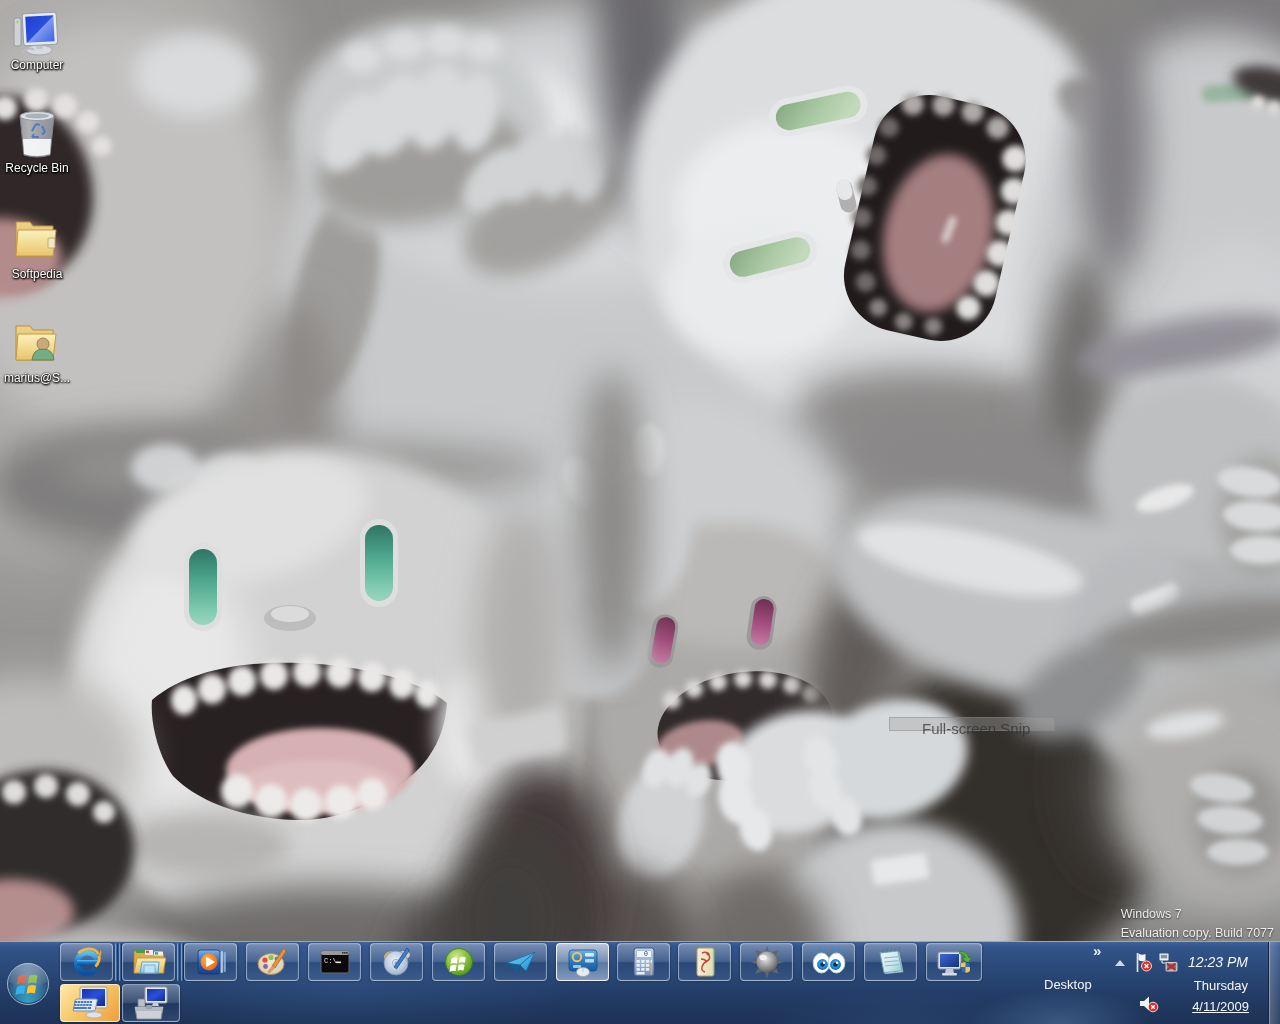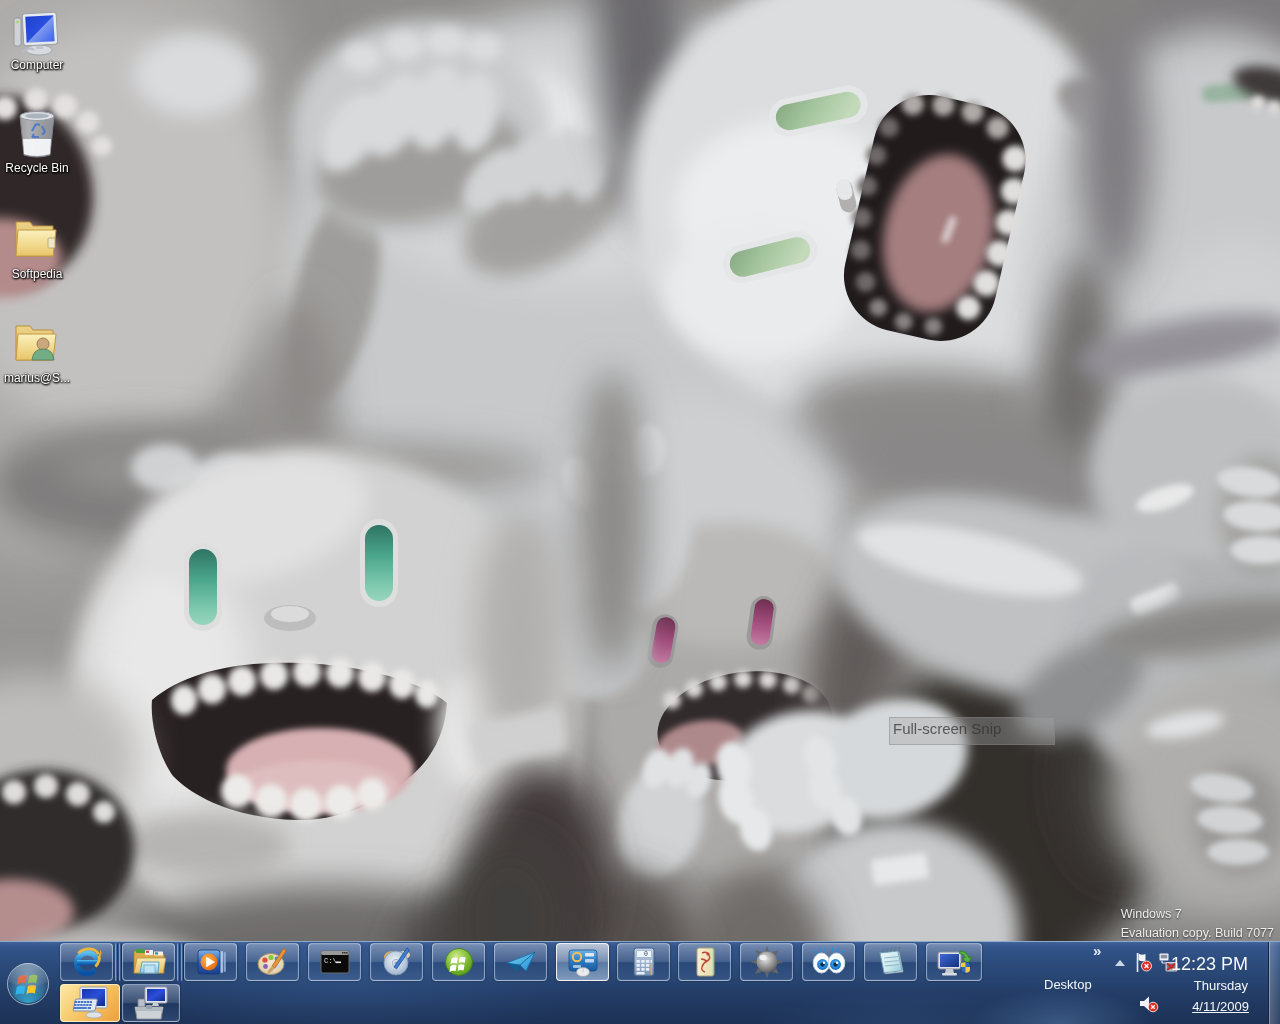--- a/index.html
+++ b/index.html
@@ -1,18 +1,18 @@
 <!DOCTYPE html>
 <html><head>
 <meta charset="utf-8">
 <style>
   html,body{margin:0;padding:0;width:1280px;height:1024px;overflow:hidden;background:#9a9a9a;font-family:"Liberation Sans",sans-serif;}
   #stage{position:absolute;top:0;left:0;width:1280px;height:1024px;overflow:hidden;}
   #wall{position:absolute;top:0;left:0;}
-  #snip{position:absolute;left:889px;top:717px;width:166px;height:28px;background:rgba(165,165,165,0.38);border:1px solid rgba(130,130,130,0.45);color:rgba(50,50,50,0.75);font-size:15px;line-height:22px;padding-left:3px;box-sizing:border-box;}
+  #snip{position:absolute;left:889px;top:717px;width:166px;height:14px;background:rgba(165,165,165,0.38);border:1px solid rgba(130,130,130,0.45);color:rgba(50,50,50,0.75);font-size:15px;line-height:22px;padding-left:32px;box-sizing:border-box;}
   #evaltxt{position:absolute;right:6px;top:905px;color:#eeeeee;font-size:12.5px;line-height:18.5px;text-shadow:0 1px 2px rgba(0,0,0,0.7);}
   .dlabel{position:absolute;width:120px;text-align:center;color:#fff;font-size:12px;text-shadow:0 0 2px #000,0 1px 2px #000,1px 1px 2px #000;}
   .dicon{position:absolute;}
   
   #taskbar{position:absolute;left:0;top:941px;width:1280px;height:83px;background:linear-gradient(to bottom,#5a7bac 0%,#3c5f96 2%,#32528a 10%,#2c4a7e 40%,#243d69 70%,#20365e 100%);}
   .qb{position:absolute;width:53px;height:38px;border-radius:4px;border:1px solid rgba(210,225,245,0.55);background:linear-gradient(to bottom,rgba(255,255,255,0.32) 0%,rgba(255,255,255,0.12) 48%,rgba(20,40,80,0.08) 52%,rgba(120,160,210,0.18) 100%);box-sizing:border-box;box-shadow:inset 0 0 1px rgba(255,255,255,0.4),0 0 2px rgba(0,0,0,0.5);}
   .qb svg{position:absolute;left:50%;top:50%;transform:translate(-50%,-50%);}
   .deck{position:absolute;width:3px;height:38px;border-radius:2px;border-left:1px solid rgba(200,215,235,0.5);border-right:1px solid rgba(10,25,50,0.6);box-sizing:border-box;}
 </style>
 </head>
@@ -805,19 +805,19 @@
     <rect x="9.3" y="11.8" width="8.4" height="5" fill="#6a7382"></rect>
     <path d="M9,11.5 l8.5,6.5 M17.5,11.5 l-8.5,6.5" stroke="#cc2222" stroke-width="1.8"></path>
   </svg>
 
   <svg style="position:absolute;left:1138px;top:53px;" width="22" height="20" viewBox="0 0 22 20">
     <path d="M2,7 L6,7 L11,2.5 L11,16.5 L6,12 L2,12 Z" fill="#eef1f6"></path>
     <circle cx="15" cy="13" r="4.8" fill="#d93025" stroke="#fff" stroke-width="0.8"></circle>
     <path d="M13.2,11.2 l3.6,3.6 M16.8,11.2 l-3.6,3.6" stroke="#fff" stroke-width="1.3"></path>
   </svg>
 
-  <div style="position:absolute;right:32px;top:13px;color:#f4f7fb;font-size:18px;">12:23 PM</div>
+  <div style="position:absolute;right:32px;top:13px;color:#f4f7fb;font-size:14px;font-style:italic;">12:23 PM</div>
   <div style="position:absolute;right:32px;top:37px;color:#f4f7fb;font-size:13px;">Thursday</div>
   <div style="position:absolute;right:31px;top:58px;color:#f4f7fb;font-size:13px;text-decoration:underline;">4/11/2009</div>
 
   <div style="position:absolute;left:1268px;top:1px;width:12px;height:82px;border-left:1px solid #15233f;background:linear-gradient(to right,rgba(255,255,255,0.25),rgba(255,255,255,0.08));box-shadow:inset 1px 0 0 rgba(255,255,255,0.3);"></div>
 </div>
 </div>
 
 </body></html>

